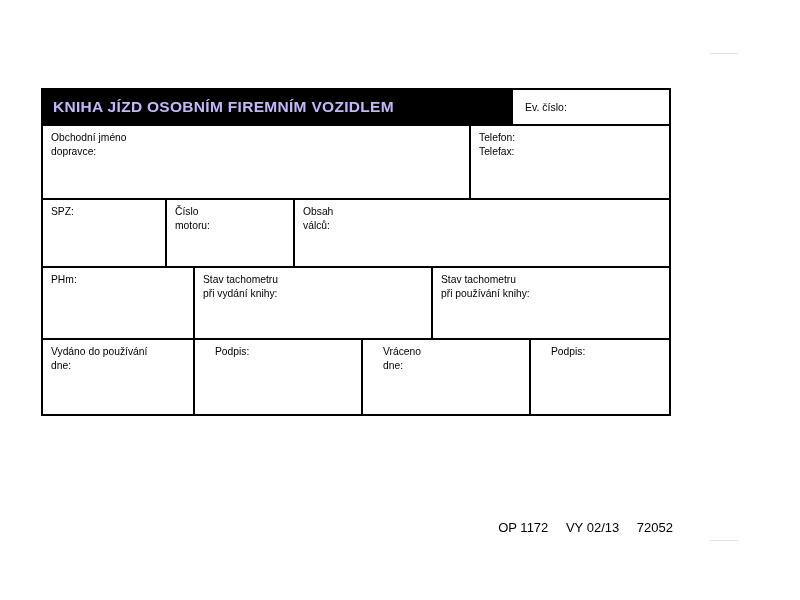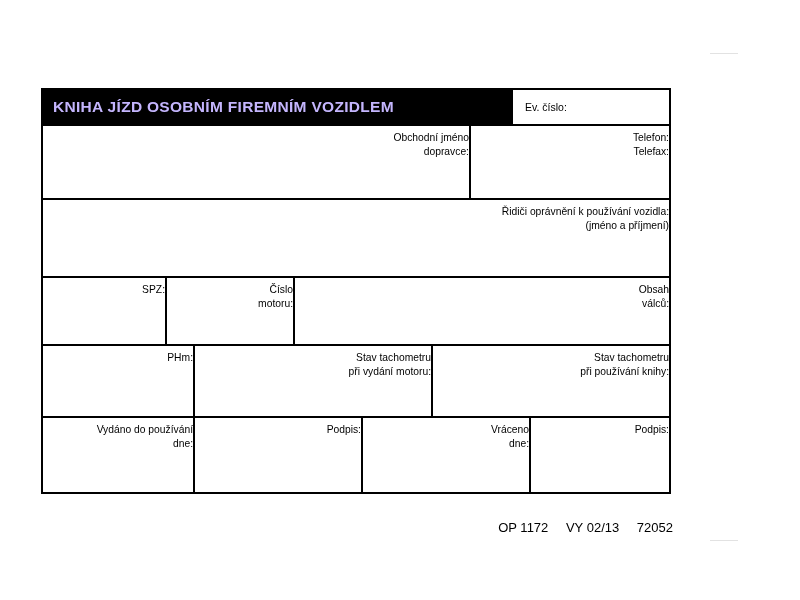--- a/index.html
+++ b/index.html
@@ -73,21 +73,20 @@
     box-sizing: border-box;
   }
   .row.last { border-bottom: none; gap: 12px; }
   .cell {
     box-sizing: border-box;
     padding: 5px 0 12px 8px;
     border-right: 2px solid #000000;
     font-size: 10.3px;
     line-height: 1.32;
     color: #000000;
-    text-align: right;
   }
   .cell.nb { border-right: none; }
   .cell .ln { display: block; white-space: pre; }
 
   .row-company { height: 74px; }
   .c-company { flex: 0 0 428px; }
   .c-phone   { flex: 1 1 auto; }
 
   .row-driver { height: 78px; }
   .c-driver { flex: 1 1 auto; }
@@ -142,26 +141,20 @@
       <div class="cell c-company">
         <span class="ln">Obchodní jméno</span>
         <span class="ln">dopravce:</span>
       </div>
       <div class="cell c-phone nb">
         <span class="ln">Telefon:</span>
         <span class="ln">Telefax:</span>
       </div>
     </div>
 
-    <div class="row row-driver">
-      <div class="cell c-driver nb">
-        <span class="ln">Řidiči oprávnění k používání vozidla:</span>
-        <span class="ln">(jméno a příjmení)</span>
-      </div>
-    </div>
 
     <div class="row row-vehicle">
       <div class="cell c-spz">
         <span class="ln">SPZ:</span>
       </div>
       <div class="cell c-cislo">
         <span class="ln">Číslo</span>
         <span class="ln">motoru:</span>
       </div>
       <div class="cell c-obsah nb">
@@ -169,21 +162,21 @@
         <span class="ln">válců:</span>
       </div>
     </div>
 
     <div class="row row-fuel">
       <div class="cell c-phm">
         <span class="ln">PHm:</span>
       </div>
       <div class="cell c-tach1">
         <span class="ln">Stav tachometru</span>
-        <span class="ln">při vydání motoru:</span>
+        <span class="ln">při vydání knihy:</span>
       </div>
       <div class="cell c-tach2 nb">
         <span class="ln">Stav tachometru</span>
         <span class="ln">při používání knihy:</span>
       </div>
     </div>
 
     <div class="row row-issue last">
       <div class="cell c-vydano">
         <span class="ln">Vydáno do používání</span>

